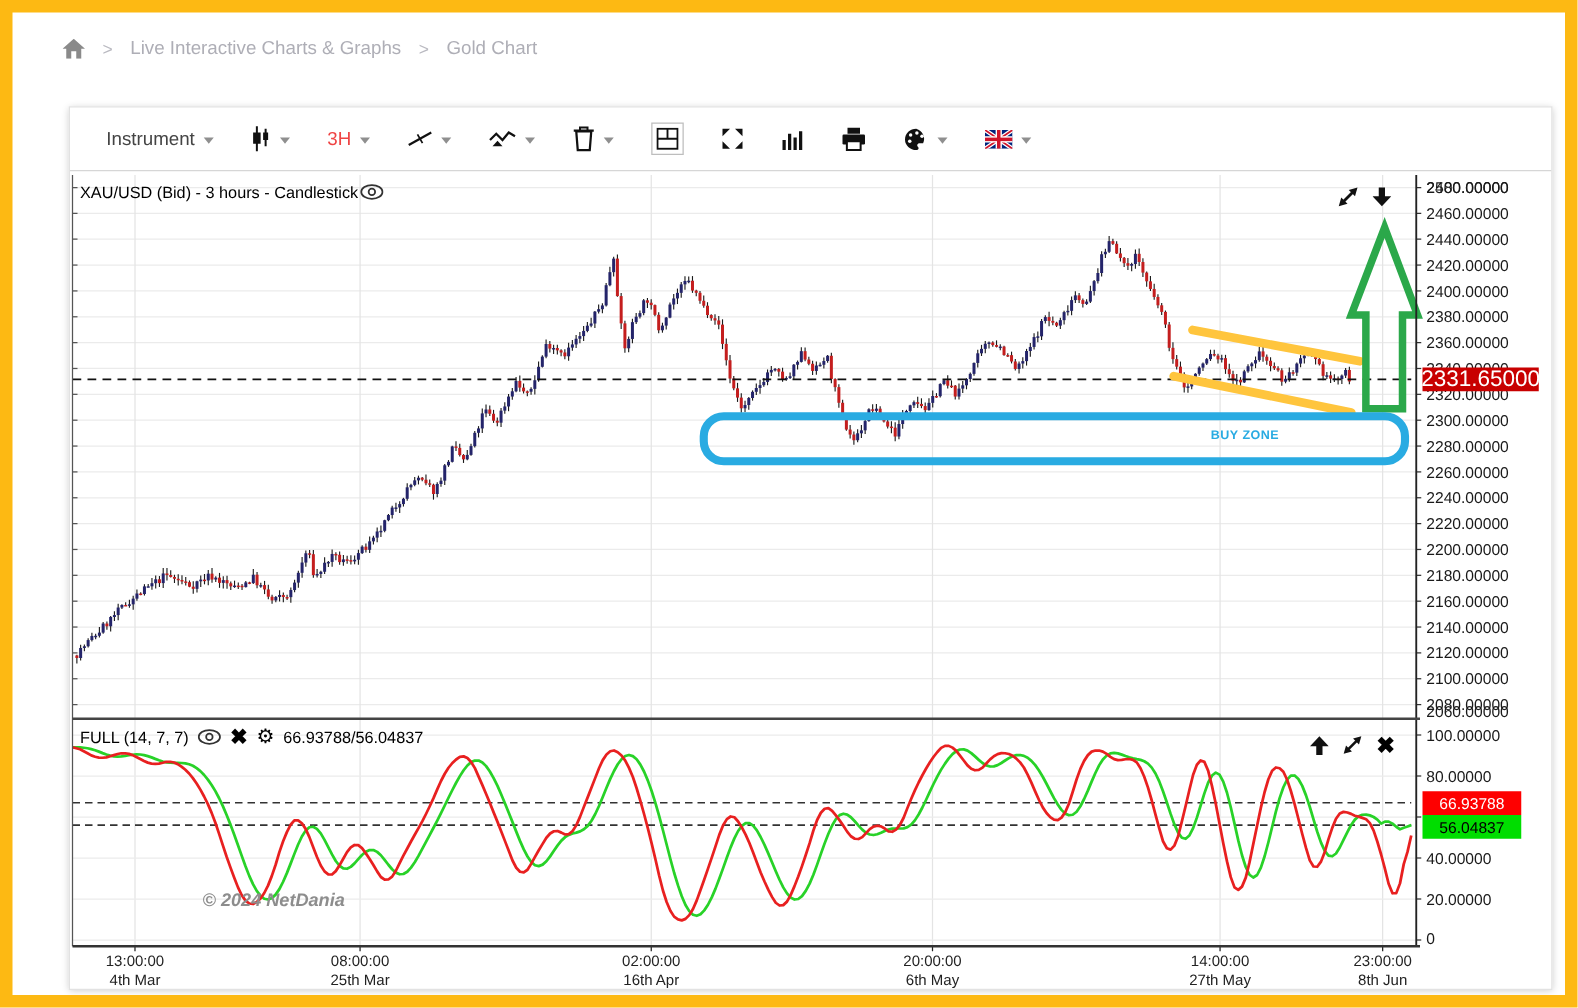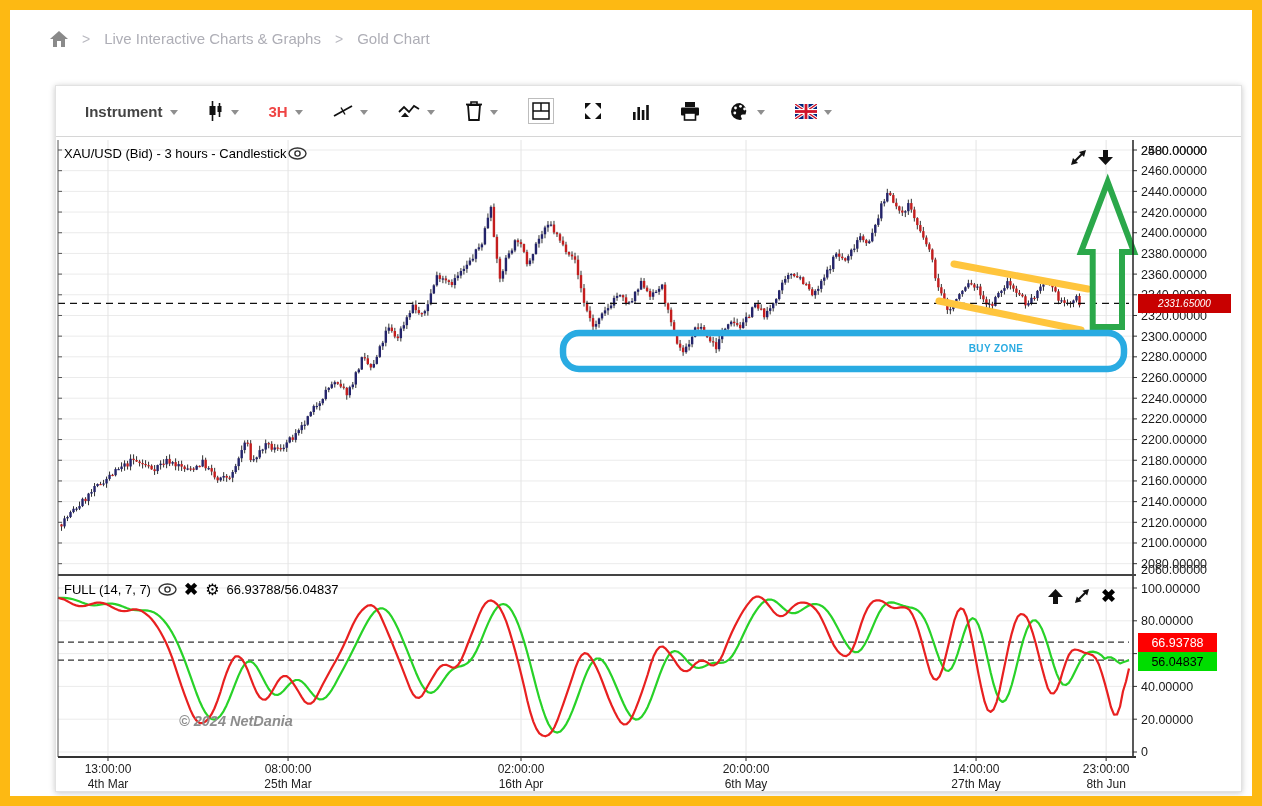--- a/index.html
+++ b/index.html
@@ -8,48 +8,48 @@
   
   .breadcrumb{position:absolute;left:50px;top:30px;display:flex;align-items:center;gap:14px;
     font-size:15px;color:#aeaeb6;}
   .breadcrumb .sep{color:#b9b9c0;font-size:14px;}
   .crumb{cursor:pointer;}
   
   .card{position:absolute;left:55px;top:85px;width:1185px;height:705px;background:#fff;
     border:1px solid #e2e2e2;box-shadow:0 1px 6px rgba(0,0,0,.22);}
   .toolbar{height:50px;border-bottom:1px solid #d6d6d6;display:flex;align-items:center;
     padding:0 0 0 14px;gap:0;}
-  .tb-item{display:flex;align-items:center;gap:7px;padding:0 15px;height:100%;cursor:pointer;color:#3c3c3c;font-weight:bold;}
+  .tb-item{display:flex;align-items:center;gap:7px;padding:0 15px;height:100%;cursor:pointer;color:#3c3c3c;}
   .tb-item svg{display:block;}
   .tb-label{font-size:15px;color:#444;}
   .caret{width:0;height:0;border-left:4.5px solid transparent;border-right:4.5px solid transparent;
     border-top:5px solid #8f8f8f;margin-top:2px;}
   .pane-btn{border:1px solid #bdbdbd;padding:3px;background:#fff;}
   
   .chart-region{position:relative;width:1185px;height:655px;}
   #chart-svg{position:absolute;left:0;top:0;}
   .title-row{position:absolute;left:8px;top:9px;display:flex;align-items:center;gap:1px;
     font-size:13px;color:#000;white-space:nowrap;}
   .osc-header{position:absolute;left:8px;top:444px;display:flex;align-items:center;gap:7px;
     font-size:13px;color:#000;}
   .osc-header .xmark{font-size:17px;font-weight:bold;color:#000;line-height:1;cursor:pointer;}
   .osc-header .gear{font-size:16px;color:#000;line-height:1;cursor:pointer;}
   .corner-icons{position:absolute;display:flex;align-items:center;gap:11px;}
   .corner-icons.main{left:1014px;top:12px;}
   .corner-icons.osc{left:992px;top:450px;}
   .corner-icons span{cursor:pointer;line-height:0;}
   .corner-icons .xmark{font-size:18px;font-weight:bold;color:#000;line-height:1;}
   .price-tag{position:absolute;left:1082px;top:157px;width:93px;height:19px;background:#c80000;
-    color:#fff;font-size:10px;display:flex;align-items:center;justify-content:center;font-style:italic;}
+    color:#fff;font-size:18px;display:flex;align-items:center;justify-content:center;}
   .val-tag{position:absolute;left:1082px;width:79px;height:19px;font-size:12.5px;
     display:flex;align-items:center;justify-content:center;}
   .val-tag.red{top:496px;background:#fe0000;color:#fff;}
   .val-tag.green{top:515px;background:#00dd00;color:#000;}
   .watermark{position:absolute;left:106px;top:576px;font-size:14.5px;font-weight:bold;
-    font-style:italic;color:#8d8d8d;margin-left:17px;}
+    font-style:italic;color:#8d8d8d;}
   .buyzone-label{position:absolute;left:890px;top:206px;width:100px;text-align:center;
     font-size:10px;font-weight:bold;color:#29ABE2;letter-spacing:.4px;}
 </style>
 </head>
 <body>
 
 <div class="frame"></div>
 
 <div class="breadcrumb">
   <span style="line-height:0;cursor:pointer;">

